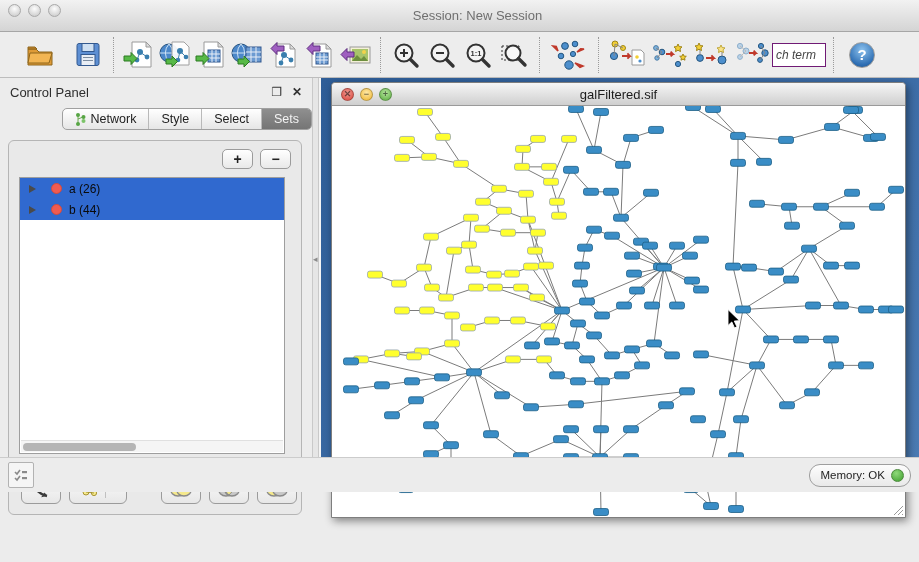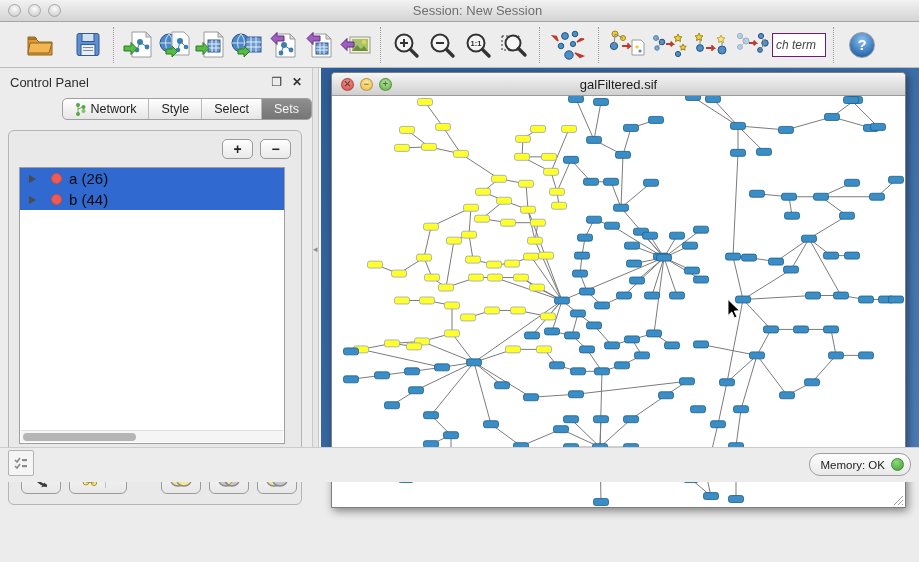--- a/index.html
+++ b/index.html
@@ -1,20 +1,20 @@
 <!DOCTYPE html>
 <html><head>
 <meta charset="utf-8">
 <style>
   * { margin:0; padding:0; box-sizing:border-box; }
   html,body { width:919px; height:562px; overflow:hidden;
     font-family:"Liberation Sans", sans-serif; background:#ececec; }
 
   
-  .titlebar { height:22px; background:linear-gradient(#f2f2f2,#d4d4d4);
+  .titlebar { height:32px; background:linear-gradient(#f2f2f2,#d4d4d4);
     border-bottom:1px solid #a6a6a6; position:relative; display:flex; align-items:center;padding-left:36px; }
   .lights { position:absolute; left:8px; top:4px; display:flex; gap:7px; }
   .light { width:13px; height:13px; border-radius:50%;
     background:radial-gradient(circle at 50% 35%, #fdfdfd, #c4c4c4);
     border:1px solid #a9a9a9; }
   .win-title { flex:1; text-align:center; font-size:13px; color:#6f6f6f; }
 
   
   .toolbar { height:46px; background:#ededed; border-bottom:1px solid #bdbdbd;
     display:flex; align-items:center; padding:0 6px 0 22px; }
@@ -47,21 +47,21 @@
   .seg.sel { background:linear-gradient(#8f8f8f,#757575); color:#f3f3f3; }
 
   .cp-box { position:absolute; top:62px; left:8px; right:10px; height:375px;
     border:1px solid #b5b5b5; border-radius:6px; background:#e9e9e9; }
   .pm-row { position:absolute; top:8px; right:10px; display:flex; gap:7px; }
   .pmbtn { width:31px; height:20px; border:1px solid #9b9b9b; border-radius:5px;
     background:linear-gradient(#ffffff,#e9e9e9); font-size:14px; font-weight:bold;
     color:#222; display:flex; align-items:center; justify-content:center; line-height:1; }
   .setlist { position:absolute; top:36px; left:10px; right:16px; bottom:60px;
     background:#fff; border:1px solid #9e9e9e; overflow:hidden; }
-  .setrow { height:21px; display:flex; align-items:center; font-size:15px; color:#0a0a0a; }
+  .setrow { height:21px; display:flex; align-items:center; font-size:12px; color:#0a0a0a; }
   .setrow.sel { background:#3069cf; }
   .tri { width:0; height:0; border-left:7px solid #4a4a4a; border-top:4.5px solid transparent;
     border-bottom:4.5px solid transparent; margin-left:9px; }
   .dot { width:11px; height:11px; border-radius:50%; background:#f05b51;
     border:1px solid #cf4b42; margin-left:15px; }
   .setlabel { margin-left:7px; }
   .hscroll { position:absolute; left:1px; right:1px; bottom:1px; height:12px;
     background:#f5f5f5; border-top:1px solid #e0e0e0; }
   .hthumb { position:absolute; left:2px; top:2px; width:43%; height:8px;
     background:#b5b5b5; border-radius:4px; }
@@ -96,21 +96,21 @@
   .if-close { background:radial-gradient(circle at 50% 35%, #f09a92, #d8443a); }
   .if-min   { background:radial-gradient(circle at 50% 35%, #ffe9a8, #eeb52f); }
   .if-max   { background:radial-gradient(circle at 50% 35%, #b8e8a0, #57a93c); }
   .if-title { flex:1; text-align:center; font-size:13px; color:#1c1c1c; }
   .canvas { flex:1; position:relative; background:#fff; overflow:hidden; }
   .canvas svg.net { position:absolute; inset:0; width:100%; height:100%; }
   .grip { position:absolute; right:1px; bottom:1px; width:14px; height:14px; }
 
   
   .statusbar { height:35px; background:#ececec; border-top:1px solid #cccccc;
-    display:flex; align-items:flex-end; padding:6px 8px; position:relative; }
+    display:flex; align-items:center; padding:6px 8px; position:relative; }
   .taskbtn { width:26px; height:26px; border:1px solid #b2b2b2; background:#f5f5f5;
     border-radius:2px; display:flex; align-items:center; justify-content:center; }
   .membtn { margin-left:auto; height:23px; border:1px solid #9e9e9e; border-radius:11px;
     background:linear-gradient(#fdfdfd,#e9e9e9); display:flex; align-items:center;
     gap:6px; padding:0 6px 0 10px; font-size:11.5px; color:#1e1e1e; }
   .memdot { width:13px; height:13px; border-radius:50%;
     background:radial-gradient(circle at 40% 30%, #8fd97a, #3f9e2e); border:1px solid #4c8a3c; }
 </style>
 </head>
 <body>

